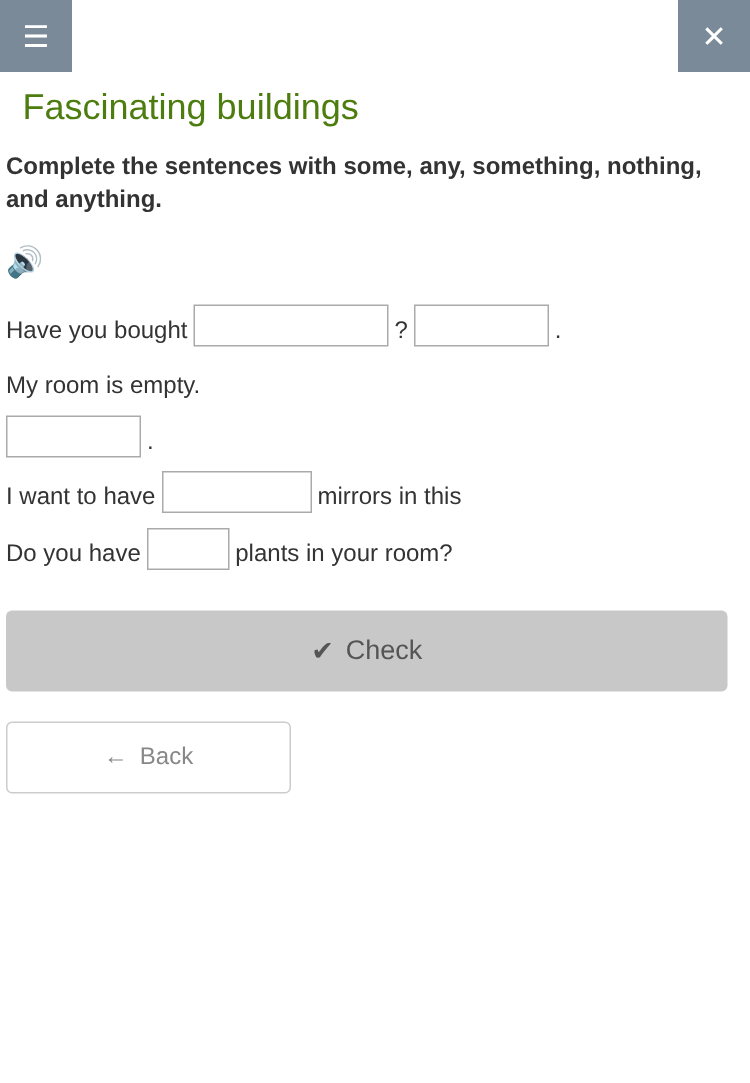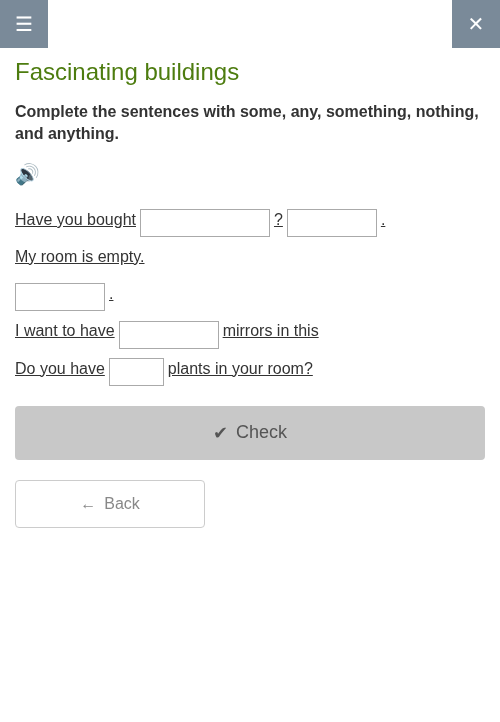--- a/index.html
+++ b/index.html
@@ -51,21 +51,21 @@
     }
 
     .page-title {
       font-size: 24px;
       font-weight: normal;
       padding: 10px 15px 15px 15px;
       color: #4d7c0f;
     }
 
     .content {
-      padding: 0 15px 15px 15px;
+      padding: 0 15px 15px 4px;
     }
 
     .instruction {
       font-weight: bold;
       font-size: 16px;
       line-height: 1.4;
       margin-bottom: 12px;
       color: #333;
     }
 
@@ -83,24 +83,23 @@
 
     .sentences-area {
       margin-bottom: 20px;
       line-height: 2.2;
       font-size: 16px;
     }
 
     .sentence-line {
       display: flex;
       flex-wrap: wrap;
-      align-items: flex-end;
+      align-items: flex-start;
       gap: 4px;
       margin-bottom: 2px;
-      text-decoration: underline;
     }
 
     .fill-input {
       border: 1px solid #aaa;
       padding: 2px 6px;
       font-size: 15px;
       height: 28px;
       outline: none;
       background: #fff;
     }

